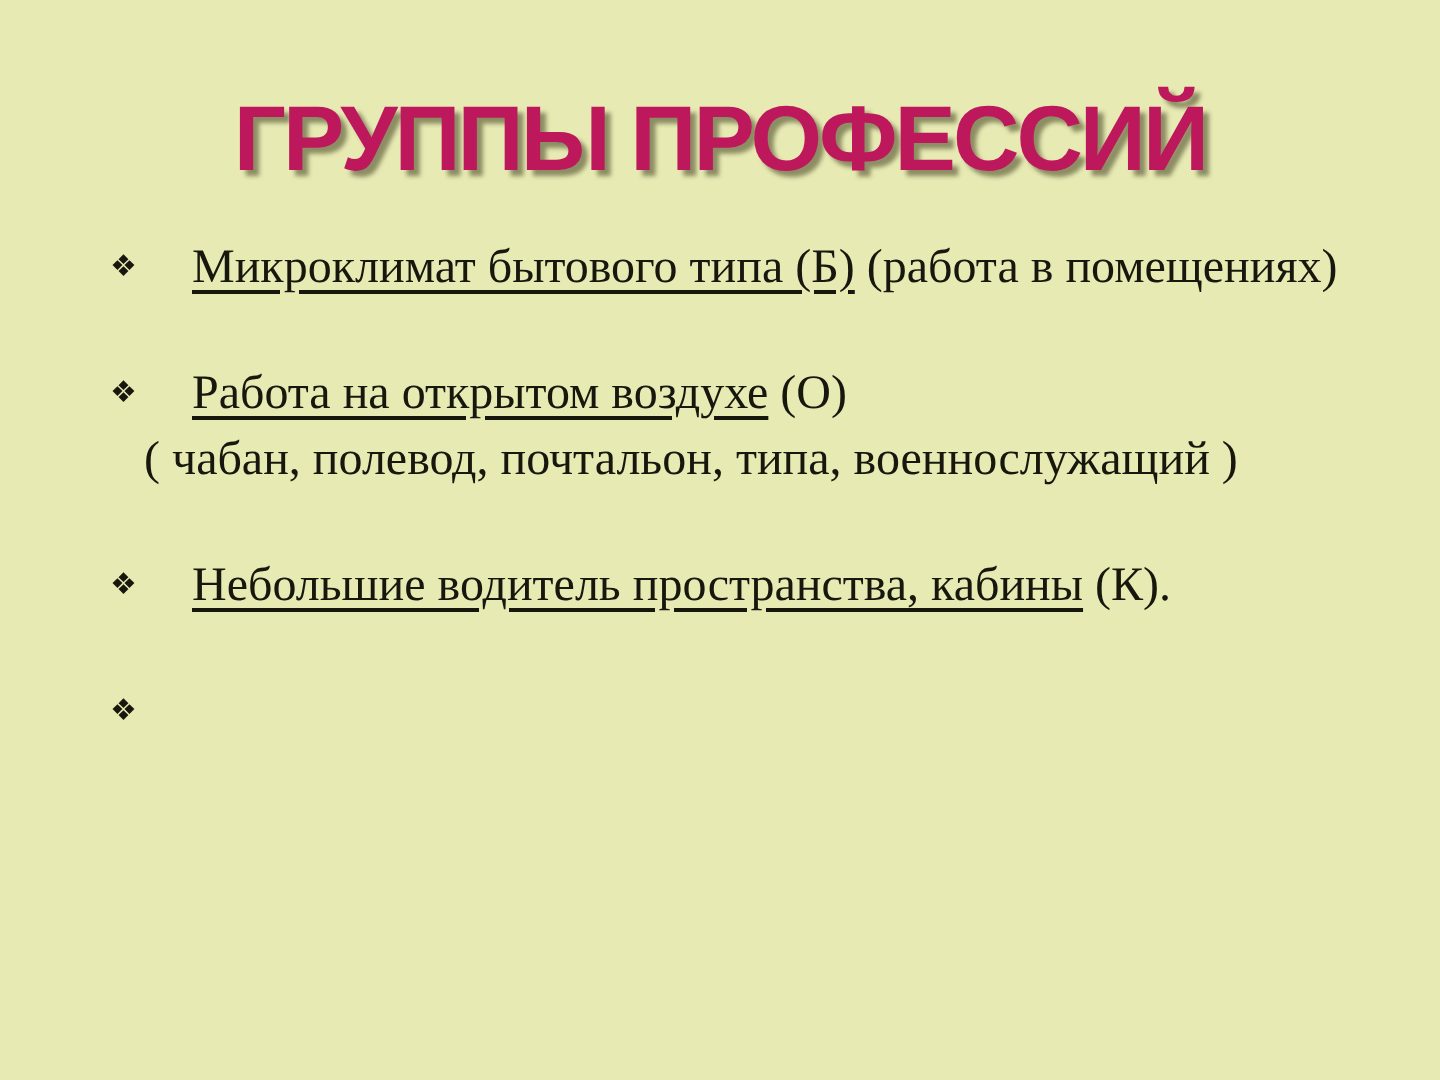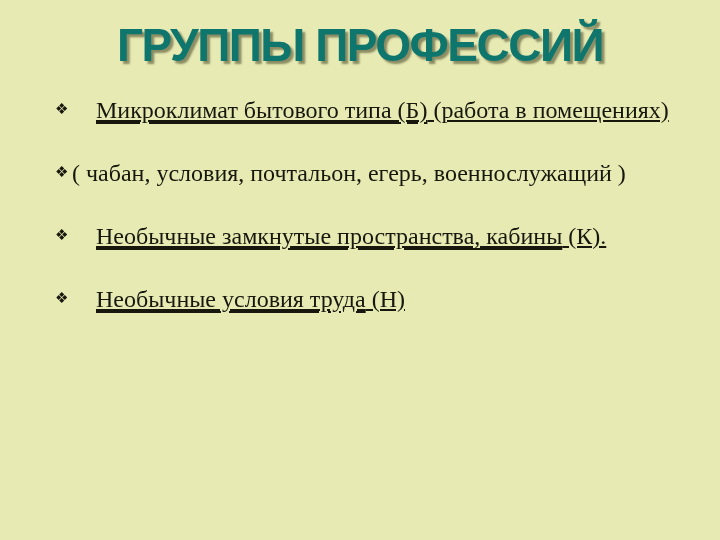--- a/index.html
+++ b/index.html
@@ -10,28 +10,28 @@
     background: #e7eab3;
     font-family: "Liberation Serif", serif;
   }
   .slide {
     position: relative;
     width: 720px;
     height: 540px;
   }
   .title {
     margin: 0;
-    padding-top: 20px;
+    padding-top: 44px;
     text-align: center;
     font-family: "Liberation Sans", sans-serif;
     font-weight: bold;
     font-size: 46px;
     line-height: 1.1;
     letter-spacing: -1.5px;
-    color: #0f766e;
+    color: #be185d;
     text-shadow: 3px 3px 2px rgba(90, 90, 55, 0.65);
   }
   .list {
     margin-top: 23px;
   }
   .item {
     position: relative;
     padding-left: 72px;
     padding-right: 12px;
     margin-bottom: 30px;
@@ -44,21 +44,20 @@
     left: 55px;
     top: 8px;
     font-family: "DejaVu Sans", sans-serif;
     font-size: 15px;
     line-height: 15px;
     color: #17170d;
   }
   .line1 {
     text-indent: 24px;
     white-space: nowrap;
-    text-decoration: underline;
   }
   .u {
     text-decoration: underline;
     text-decoration-thickness: 2px;
     text-underline-offset: 4px;
   }
 </style>
 </head>
 <body style="background: rgb(231, 234, 179);">
 
@@ -68,27 +67,27 @@
 
   <div class="list">
 
     <div class="item">
       <span class="bullet">❖</span>
       <div class="line1"><span class="u">Микроклимат бытового типа (Б)</span><span> (работа в помещениях)</span></div>
     </div>
 
     <div class="item">
       <span class="bullet">❖</span>
-      <div class="line2">( чабан, условия, почтальон, егерь, военнослужащий )</div>
+      <div class="line1"><span class="u">Работа на открытом воздухе</span><span> (О)</span></div>
+      <div class="line2">( чабан, полевод, почтальон, типа, военнослужащий )</div>
     </div>
 
     <div class="item">
       <span class="bullet">❖</span>
-      <div class="line1"><span class="u">Необычные замкнутые пространства, кабины</span><span> (К).</span></div>
+      <div class="line1"><span class="u">Небольшие водитель пространства, кабины</span><span> (К).</span></div>
     </div>
 
     <div class="item">
       <span class="bullet">❖</span>
-      <div class="line1"><span class="u">Необычные условия труда</span><span> (Н)</span></div>
     </div>
 
   </div>
 </div>
 
 </body></html>

